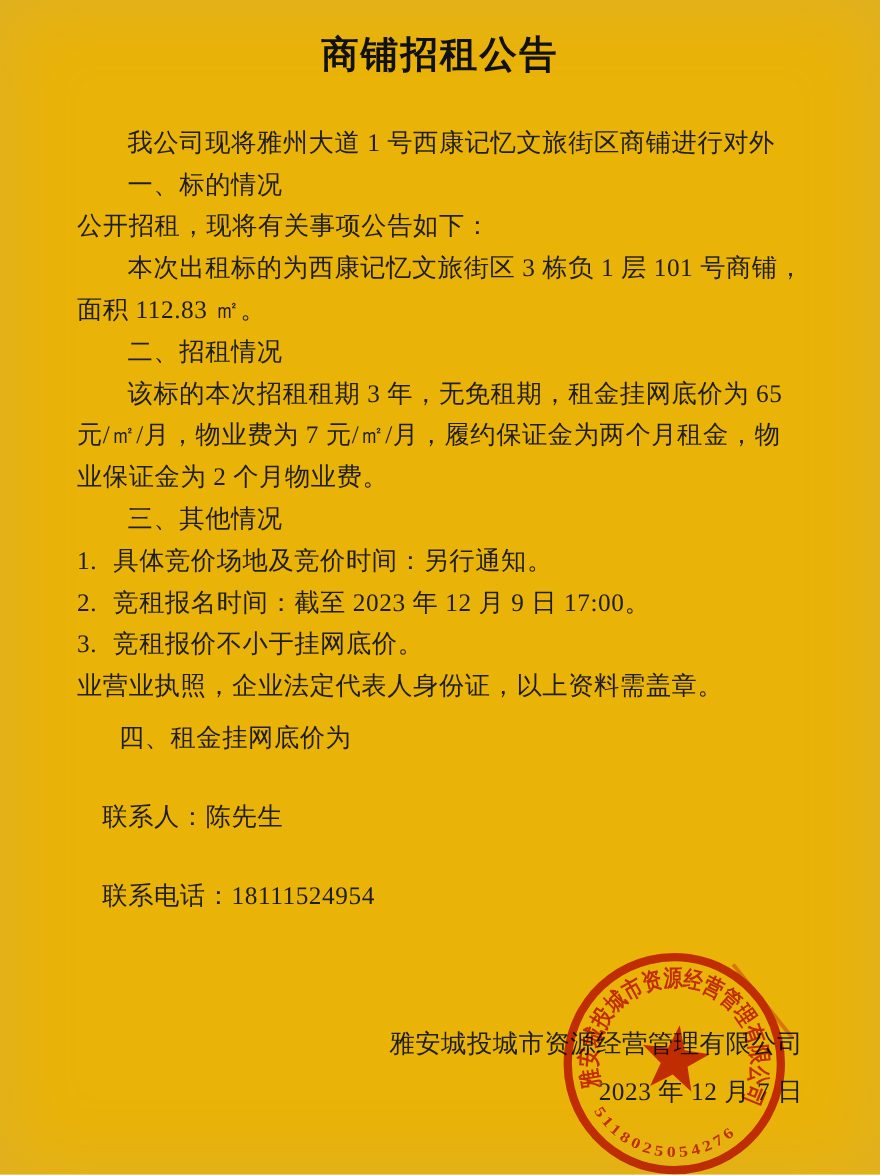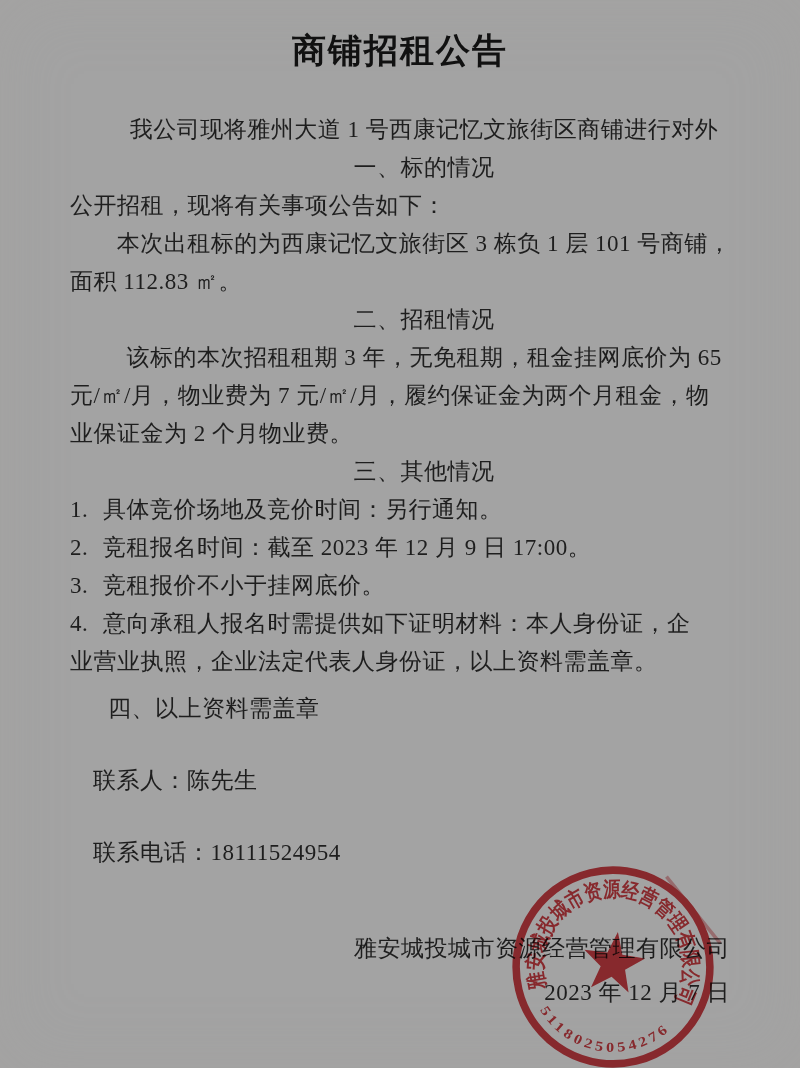--- a/index.html
+++ b/index.html
@@ -1,20 +1,20 @@
 <!DOCTYPE html>
 <html><head>
 <meta charset="utf-8">
 <style>
   html, body { margin: 0; padding: 0; background: #ffffff; }
   .page {
     position: relative;
     width: 800px;
     height: 1068px;
-    background: #a3a3a3;
+    background: #eab308;
     overflow: hidden;
     font-family: "Liberation Serif", "DejaVu Serif", serif;
     color: #1e1e1e;
     box-shadow: inset 0 0 70px rgba(170,165,158,0.22);
   }
   .title {
     margin: 30px 0 40px 0;
     font-size: 34px;
     line-height: 41px;
     font-weight: bold;
@@ -22,21 +22,21 @@
     letter-spacing: 2px;
     color: #111;
   }
   .line {
     padding-left: 70px;
     line-height: 38px;
     font-size: 23px;
     letter-spacing: 0.5px;
     white-space: nowrap;
   }
-  .indent-2 { padding-left: 48px; text-align: center; }   
+  .indent-2 { padding-left: 116px; }   
   .indent-1 { padding-left: 93px; margin-top: 34px; }    
   .list-line { }   
   .h4-line { padding-left: 108px; margin-top: 9px; }
   .num { display: inline-block; width: 33px; }
   .signature {
     position: absolute;
     top: 927px;
     right: 70px;
     text-align: right;
     font-size: 23px;
@@ -84,26 +84,23 @@
 
   <div class="line list-line">
     <span class="num">1.</span><span>具体竞价场地及竞价时间：另行通知。</span>
   </div>
   <div class="line list-line">
     <span class="num">2.</span><span>竞租报名时间：截至 2023 年 12 月 9 日 17:00。</span>
   </div>
   <div class="line list-line">
     <span class="num">3.</span><span>竞租报价不小于挂网底价。</span>
   </div>
-  <div class="line list-line">
-    <span class="num">4.</span><span>意向承租人报名时需提供如下证明材料：本人身份证，企</span>
-  </div>
   <div class="line list-line">业营业执照，企业法定代表人身份证，以上资料需盖章。</div>
 
-  <div class="line h4-line">四、以上资料需盖章</div>
+  <div class="line h4-line">四、租金挂网底价为</div>
   <div class="line indent-1">联系人：陈先生</div>
   <div class="line indent-1">联系电话：18111524954</div>
 
   <div class="signature">
     <div>雅安城投城市资源经营管理有限公司</div>
     <div>2023 年 12 月 7 日</div>
   </div>
 
   <svg class="seal" viewBox="0 0 220 220" xmlns="http://www.w3.org/2000/svg">
     <defs>

